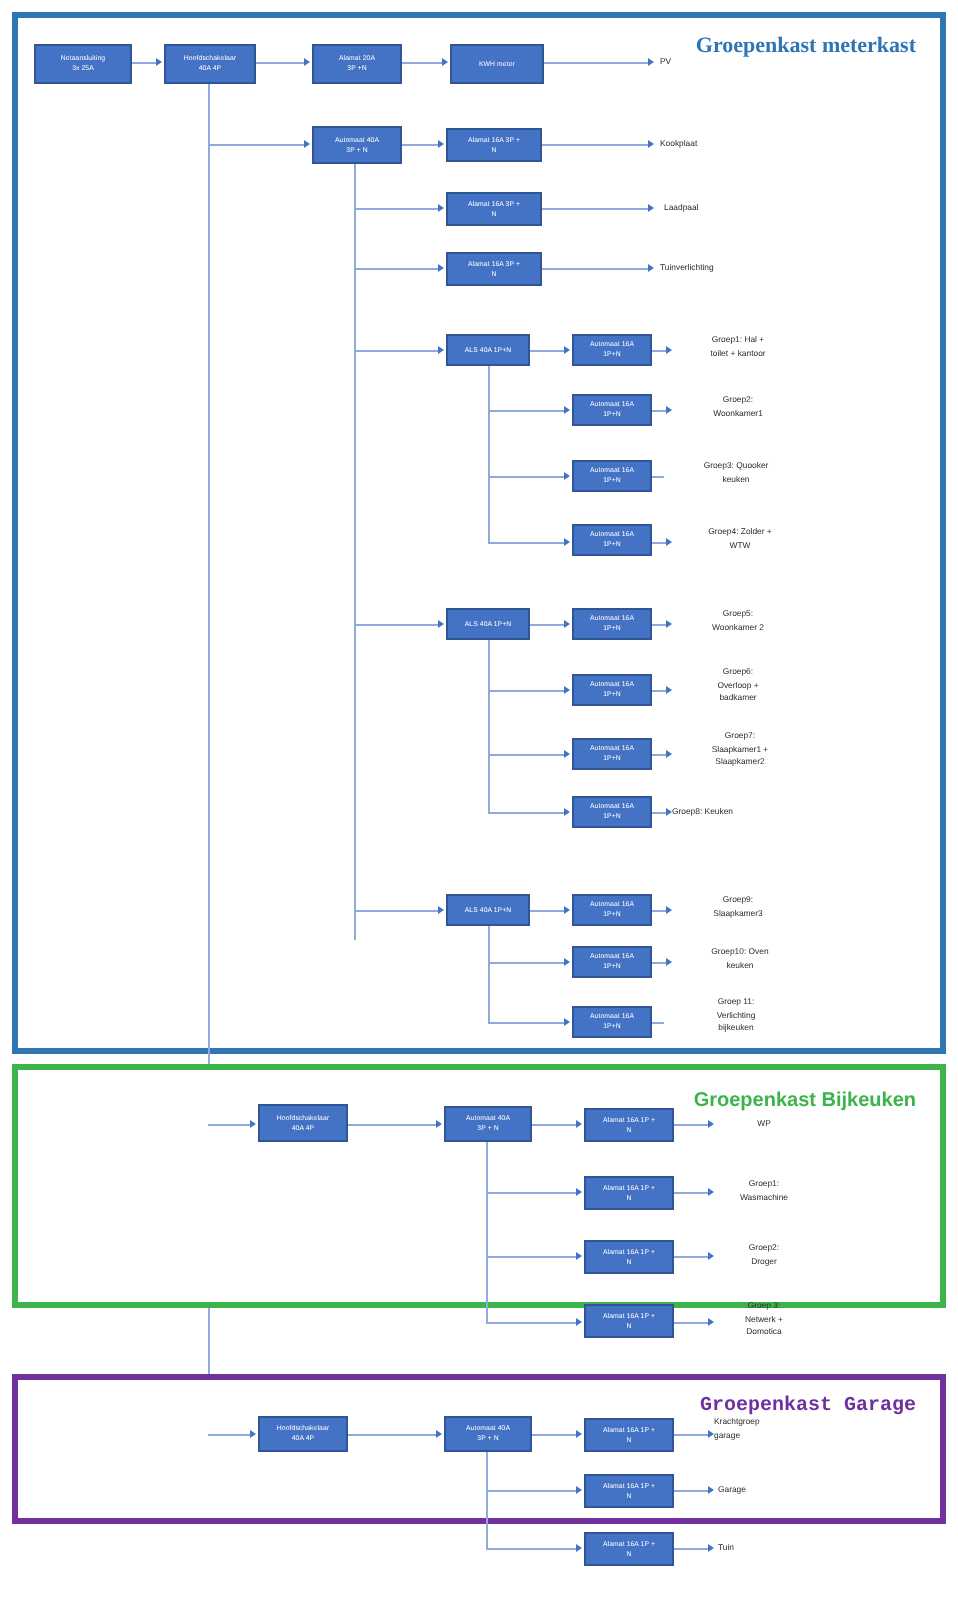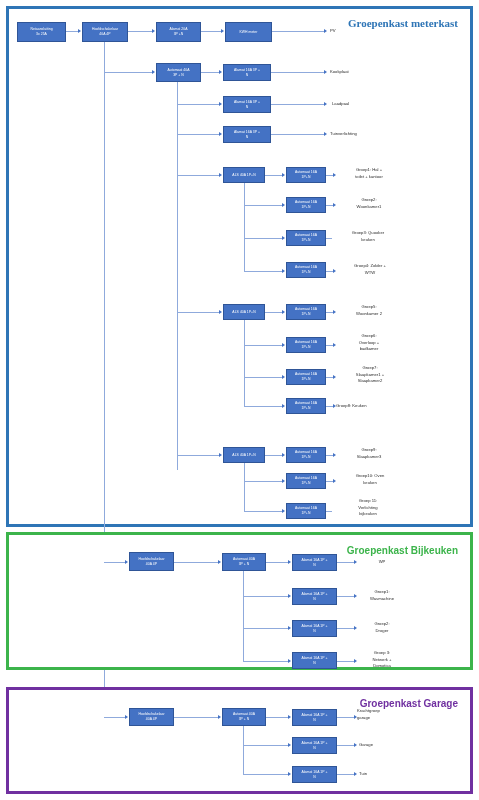--- a/index.html
+++ b/index.html
@@ -8,22 +8,22 @@
     background:#ffffff;
     font-family:"Liberation Sans", sans-serif;
     overflow:hidden;
     position:relative;
   }
   #stage{position:absolute;left:0;top:0;width:479px;height:800px;}
 
   
   .section{position:absolute;box-sizing:border-box;background:#fff;}
   .sec-meterkast{left:6px;top:6px;width:467px;height:521px;border:3px solid #2E75B6;}
-  .sec-bijkeuken{left:6px;top:532px;width:467px;height:138px;border:3px solid #3CB44B;}
-  .sec-garage{left:6px;top:687px;width:467px;height:107px;border:3px solid #7030A0;}
+  .sec-bijkeuken{left:6px;top:532px;width:467px;height:122px;border:3px solid #3CB44B;}
+  .sec-garage{left:6px;top:687px;width:467px;height:75px;border:3px solid #7030A0;font-family:Liberation Mono, monospace;}
 
   .sec-title{position:absolute;text-align:right;font-weight:bold;line-height:1.15;}
   .sec-title.blue{color:#2E75B6;font-size:11px;right:12px;top:8px;font-family:Liberation Serif, serif;}
   .sec-title.green{color:#3CB44B;font-size:10px;right:12px;top:10px;}
   .sec-title.purple{color:#7030A0;font-size:10px;right:12px;top:8px;}
 
   
   .node{
     position:absolute;box-sizing:border-box;
     background:#4472C4;border:1px solid #2F5597;

